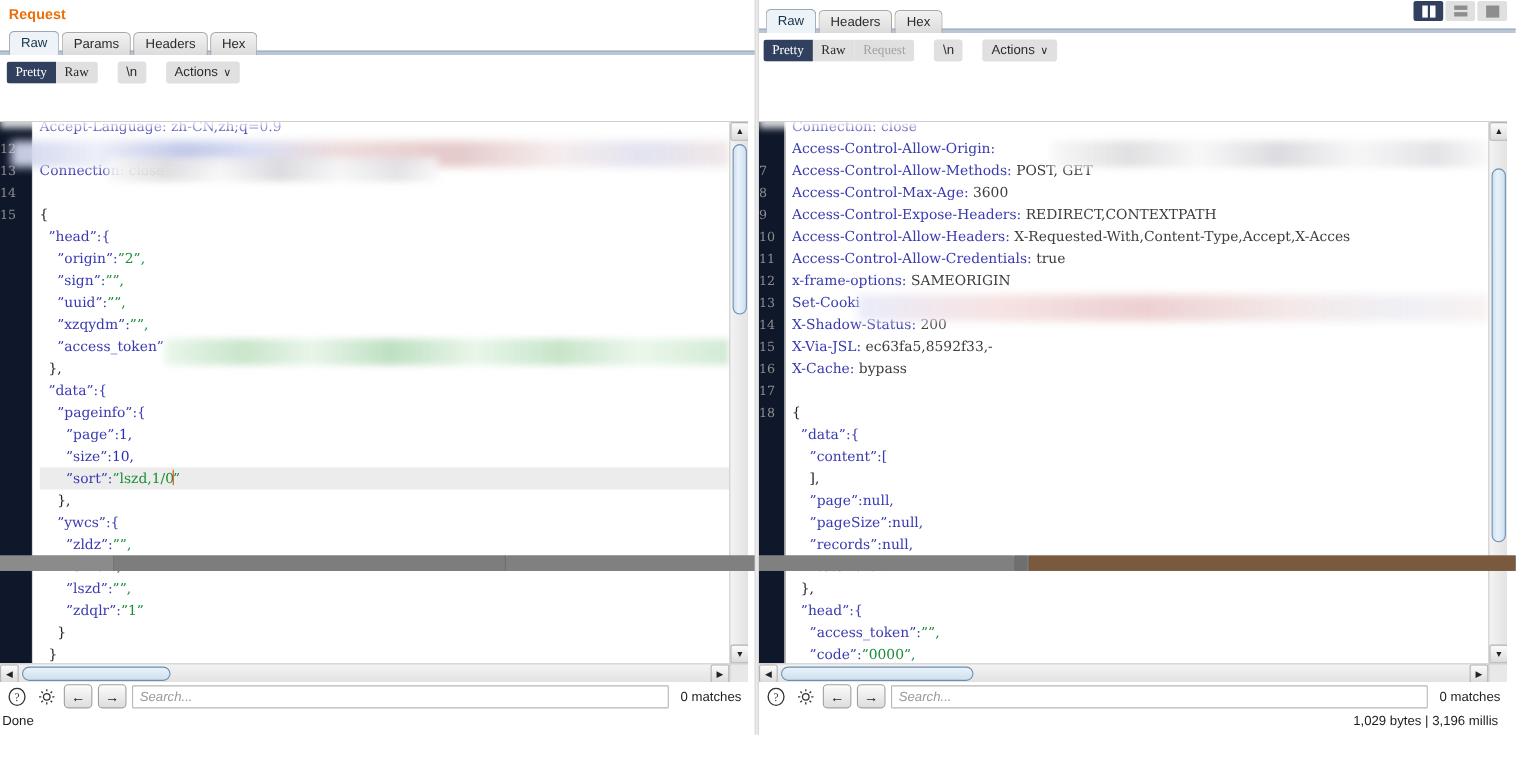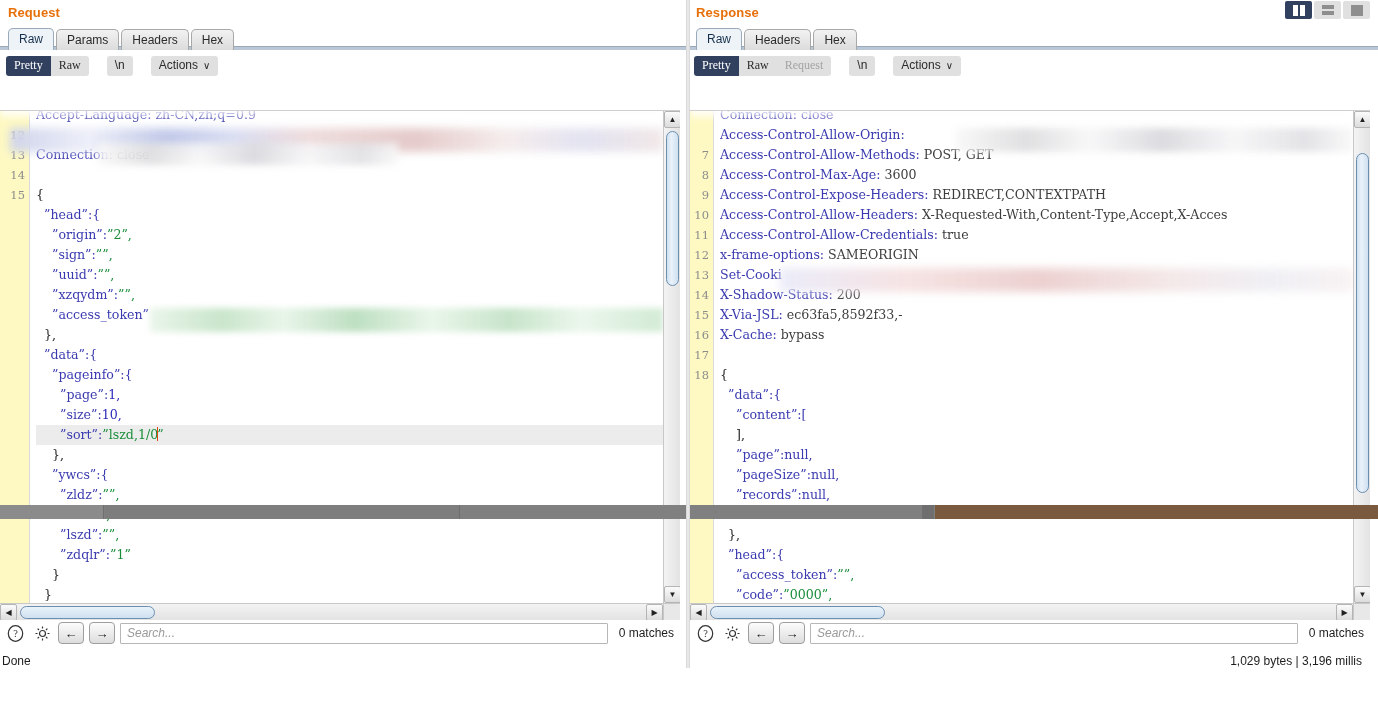--- a/index.html
+++ b/index.html
@@ -75,24 +75,24 @@
 
   .code {
     position: absolute; left: 0; top: 0; right: 17px; bottom: 17px;
     overflow: hidden; background: #fff;
     font-family: "DejaVu Serif", serif;
     font-size: 12.6px; line-height: 20px;
     white-space: pre;
   }
   .ln-col {
     position: absolute; left: 0; top: 0; width: 30px; bottom: 0;
-    text-align: right; color: #8c8c8c; font-size: 11.5px;
+    text-align: left; color: #8c8c8c; font-size: 11.5px;
     line-height: 20px; font-family: "DejaVu Serif", serif;
     border-right: 1px solid #d9d9d9; padding-right: 4px;
-    background: #fef9c3;
+    background: #0f172a;
   }
   .panel-right .ln-col { width: 24px; }
   .code-body {
     position: absolute; left: 36px; top: 0; right: 0; bottom: 0;
     overflow: hidden;
   }
   .panel-right .code-body { left: 30px; }
   .line { height: 20px; white-space: pre; }
   .line.hl { background: #ececec; }
 
@@ -212,21 +212,21 @@
     border-radius: 1px;
   }
   .search-input::placeholder { color: #9a9a9a; font-style: italic; }
   .matches {
     font-size: 12px; color: #1d1d1d; padding: 0 6px; white-space: nowrap;
   }
 
   
   .panel-foot {
     position: absolute; left: 0; right: 8px; bottom: 0; height: 20px;
-    display: flex; align-items: flex-end; font-size: 12px; color: #1d1d1d;
+    display: flex; align-items: flex-start; font-size: 12px; color: #1d1d1d;
   }
   .panel-left  .panel-foot { padding-left: 2px; justify-content: flex-start; }
   .panel-right .panel-foot { padding-right: 8px; justify-content: flex-end; }
 
   
   .layout-btns {
     position: absolute; right: 8px; top: 1px;
     display: flex; gap: 2px; z-index: 20;
   }
   .lbtn {
@@ -350,21 +350,20 @@
       <input class="search-input" type="text" placeholder="Search..." style="">
       <div class="matches">0 matches</div>
     </div>
 
     <div class="panel-foot">
       <span>Done</span>
     </div>
   </div>
 
   <div class="panel panel-right">
-    <div class="panel-title">Response</div>
 
     <div class="tabstrip">
       <div class="tab active">Raw</div>
       <div class="tab">Headers</div>
       <div class="tab">Hex</div>
     </div>
 
     <div class="etoolbar">
       <div class="seggroup">
         <div class="segbtn on">Pretty</div>

